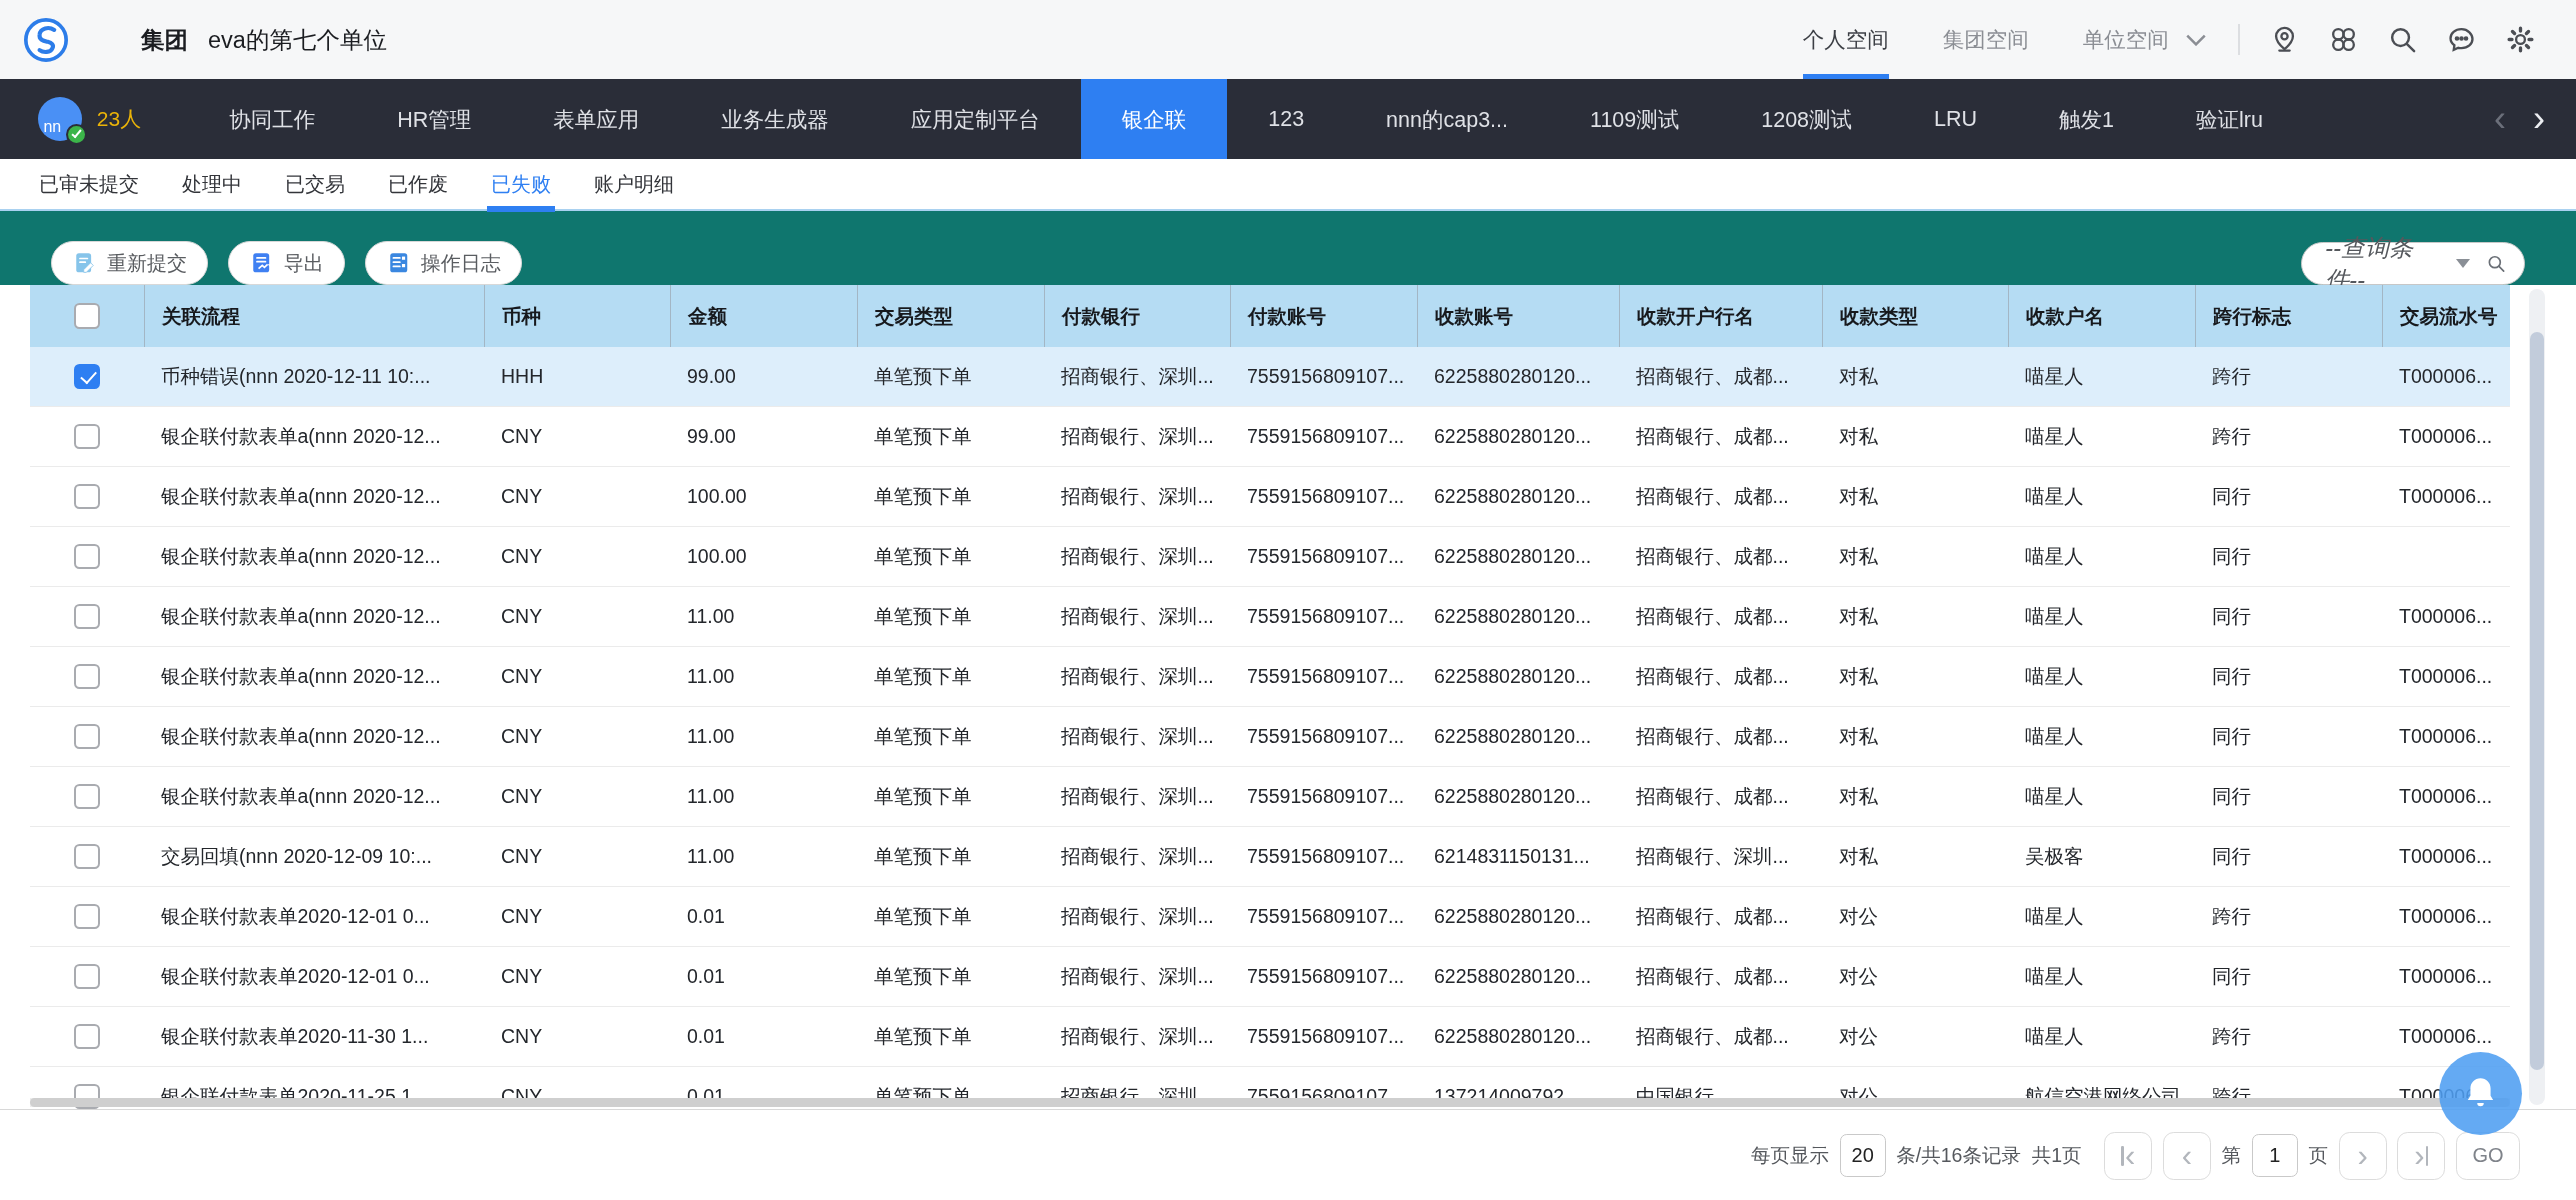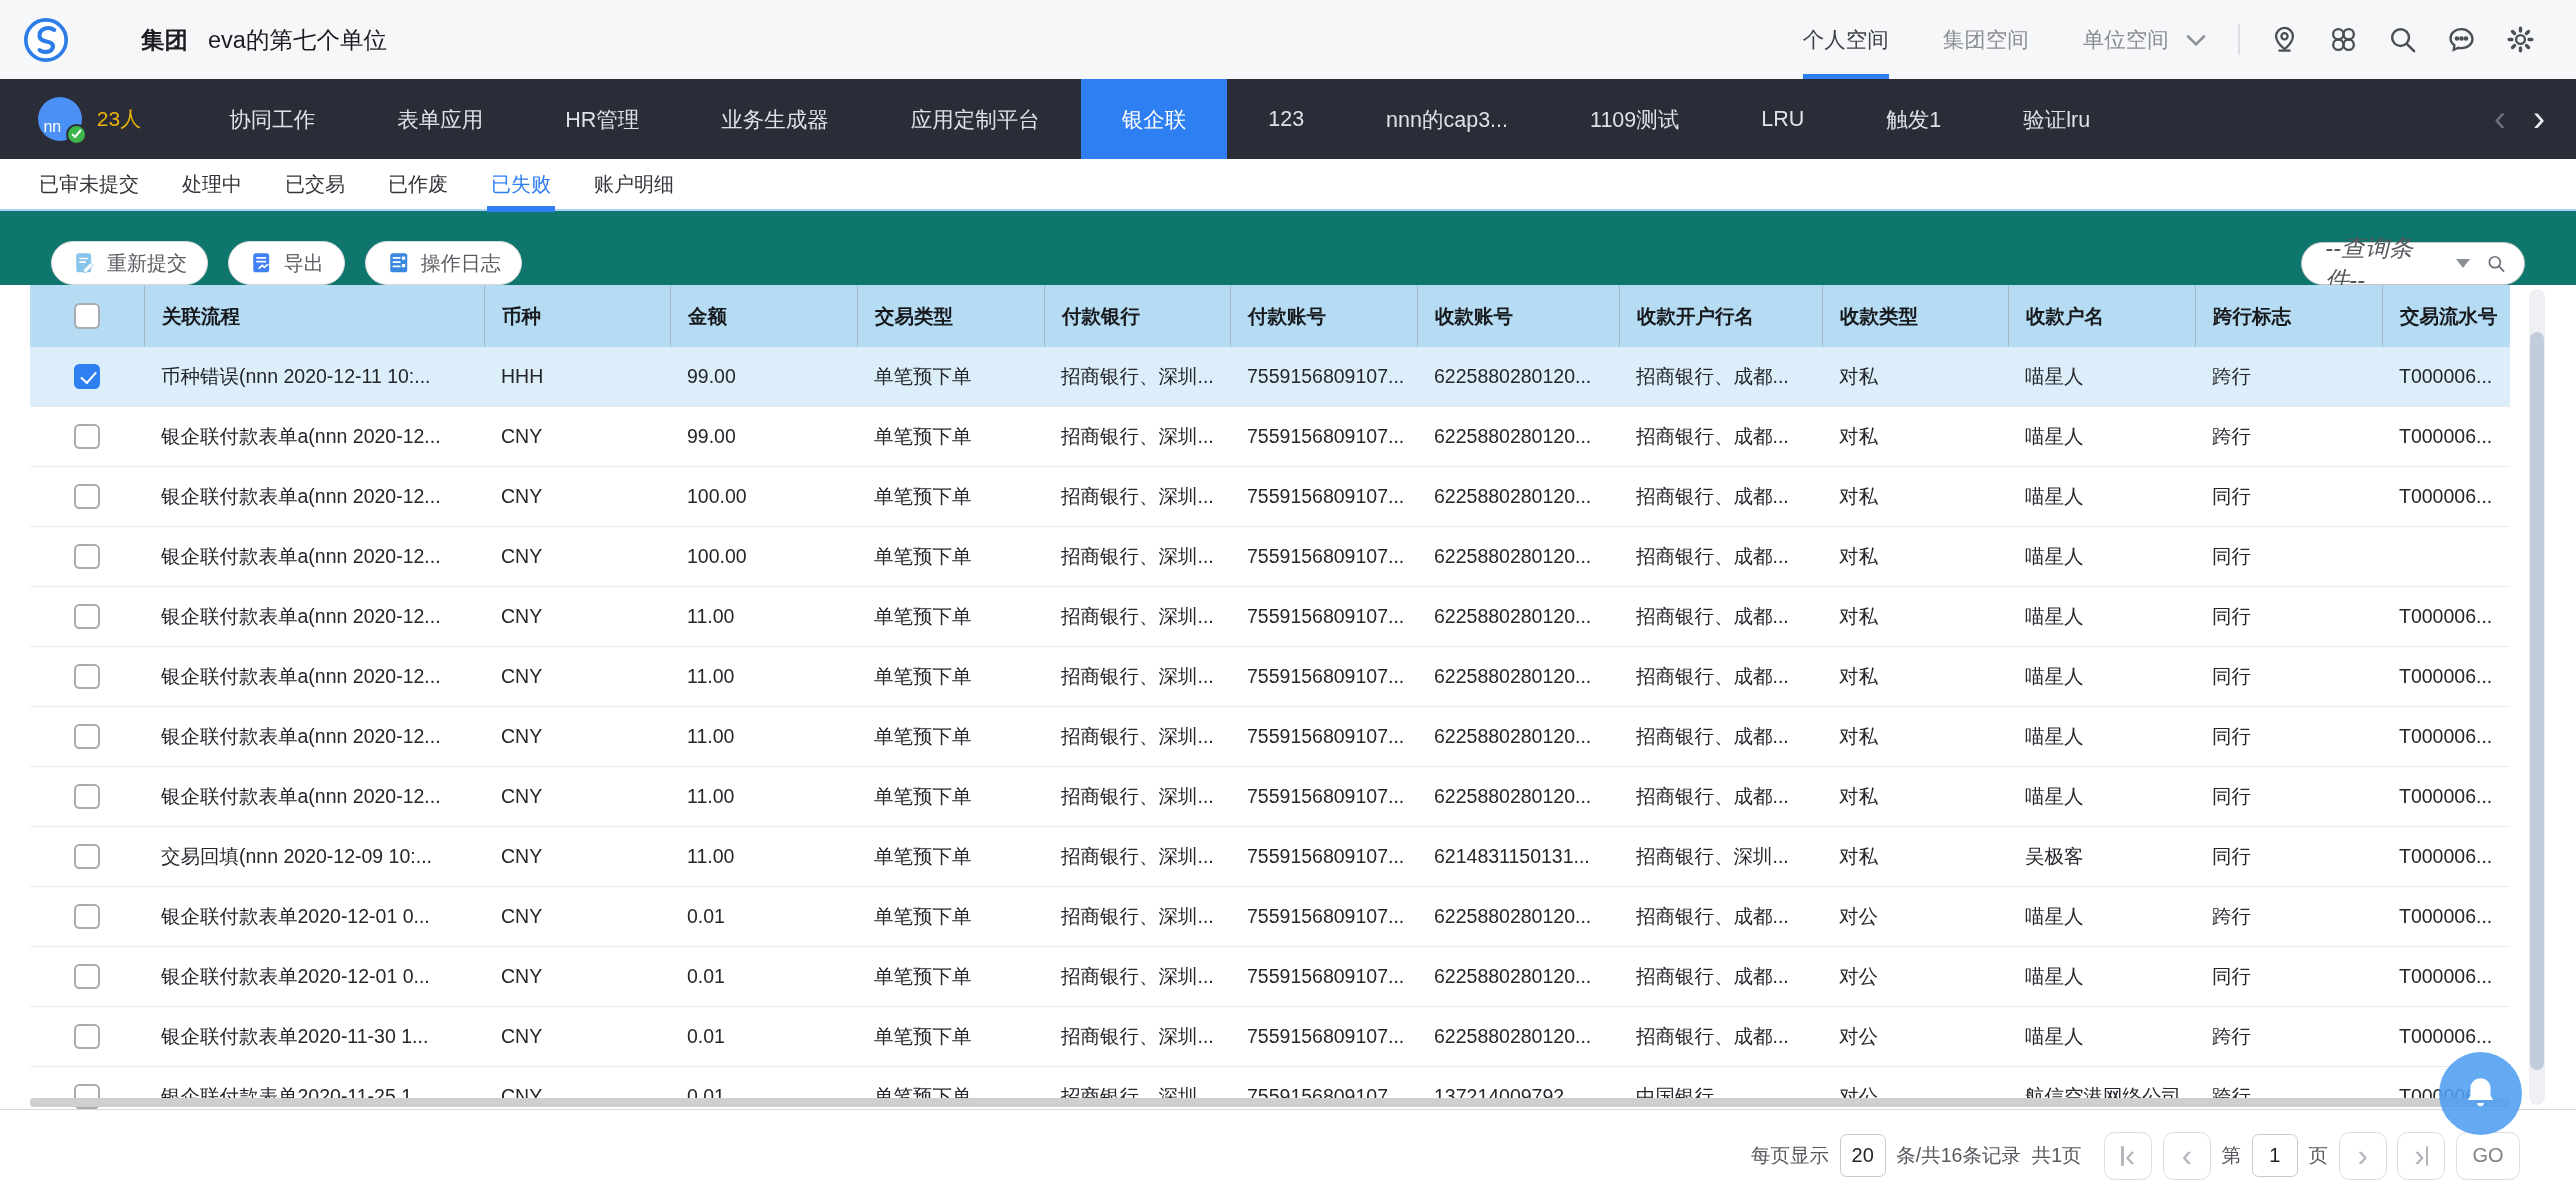--- a/index.html
+++ b/index.html
@@ -144,28 +144,29 @@
 <div class="navbar">
   <div class="avatar">
     <span class="init">nn</span>
     <span class="badge">
         <i></i>
       </span>
   </div>
   <span class="member">23人</span>
   <div class="nav-tabs" id="nav-tabs">
       <div class="nav-tab">协同工作</div>
+      <div class="nav-tab">HR管理</div>
       <div class="nav-tab">表单应用</div>
-      <div class="nav-tab">HR管理</div>
       <div class="nav-tab">业务生成器</div>
       <div class="nav-tab">应用定制平台</div>
       <div class="nav-tab active">银企联</div>
       <div class="nav-tab">123</div>
       <div class="nav-tab">nnn的cap3...</div>
       <div class="nav-tab">1109测试</div>
+      <div class="nav-tab">1208测试</div>
       <div class="nav-tab">LRU</div>
       <div class="nav-tab">触发1</div>
       <div class="nav-tab">验证lru</div>
     </div>
   <div class="nav-arrows">
     <span class="arr-prev">‹</span>
     <span class="arr-next">›</span>
   </div>
 </div>
 

